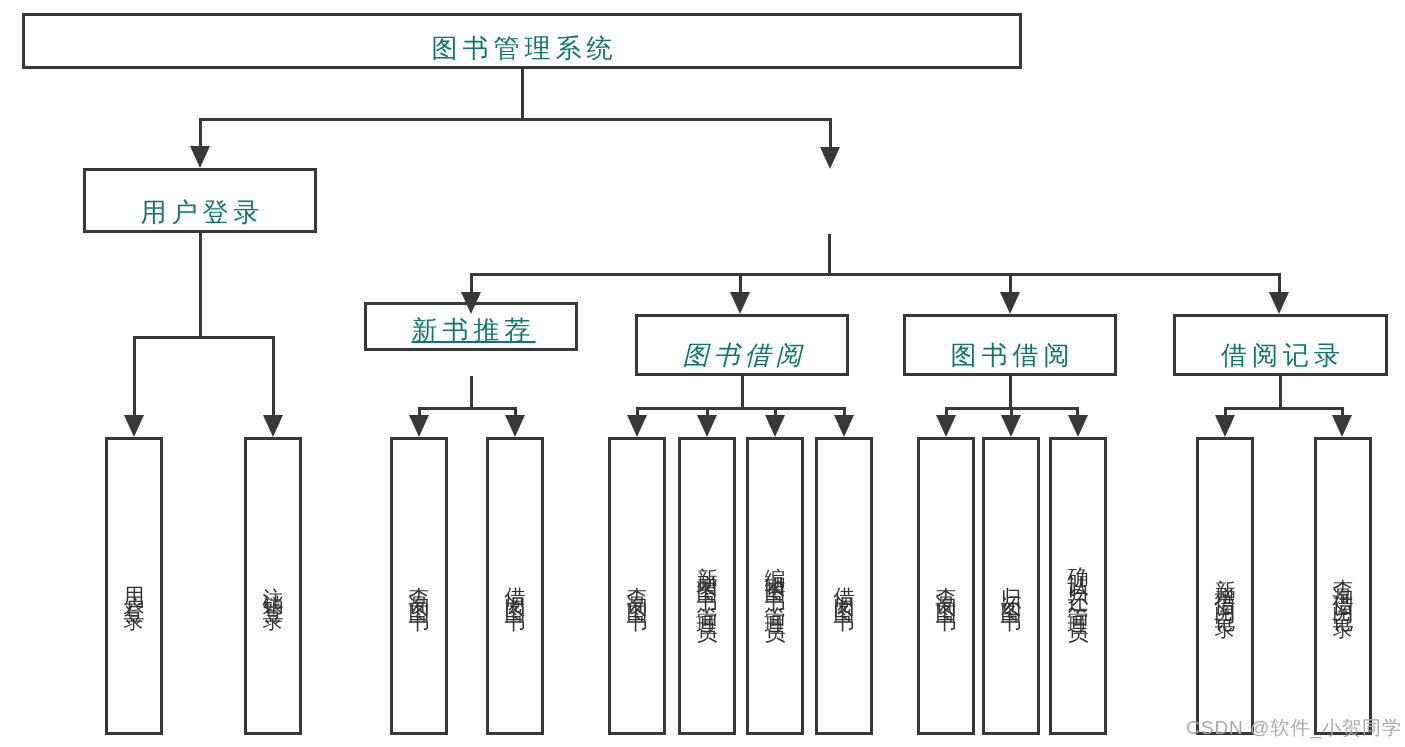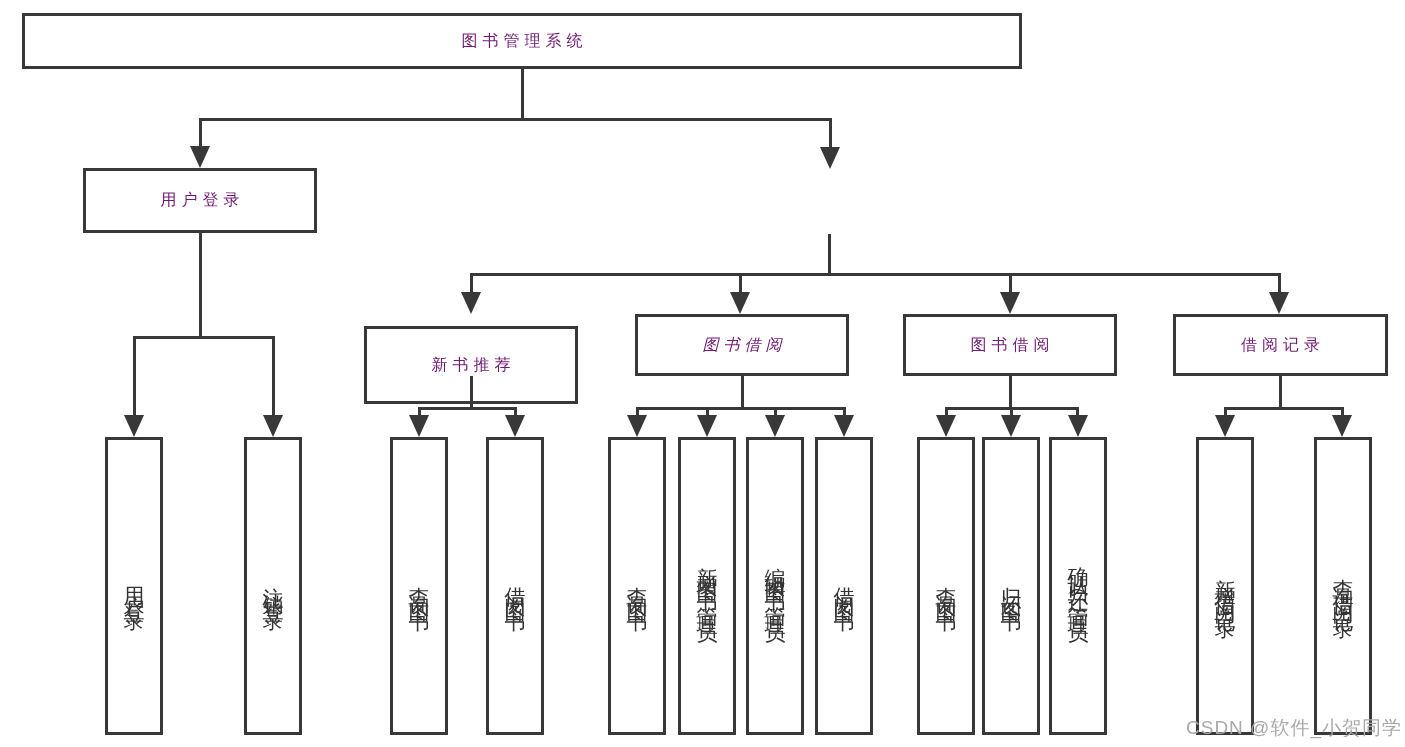--- a/index.html
+++ b/index.html
@@ -10,25 +10,25 @@
     font-family:"Liberation Sans","DejaVu Sans",sans-serif;
     color:#333333;
     overflow:hidden;
   }
   .box{
     position:absolute;
     box-sizing:border-box;
     border:3px solid #383838;
     background:#ffffff;
     display:flex;
-    align-items:center;
+    align-items:flex-end;
     justify-content:center;
-    font-size:16px;
+    font-size:26px;
     letter-spacing:5px;
-    color:#701a75;
+    color:#0f766e;
     text-indent:5px; 
   }
   .leaf{
     position:absolute;
     box-sizing:border-box;
     border:3px solid #383838;
     background:#ffffff;
     width:58px;height:298px;top:437px;
     display:flex;
     align-items:center;
@@ -62,21 +62,21 @@
 
   <div class="box" style="left:22px;top:13px;width:1000px;height:56px;">
     <span>图书管理系统</span>
   </div>
 
   <div class="box" style="left:83px;top:168px;width:234px;height:65px;">
     <span>用户登录</span>
   </div>
 
 
-  <div class="box" style="left:364px;top:326px;width:214px;height:78px;">
+  <div class="box" style="left:364px;top:302px;width:214px;height:49px;text-decoration:underline;">
     <span>新书推荐</span>
   </div>
 
   <div class="box" style="left:635px;top:314px;width:214px;height:62px;font-style:italic;">
     <span>图书借阅</span>
   </div>
 
   <div class="box" style="left:903px;top:314px;width:214px;height:62px;">
     <span>图书借阅</span>
   </div>

